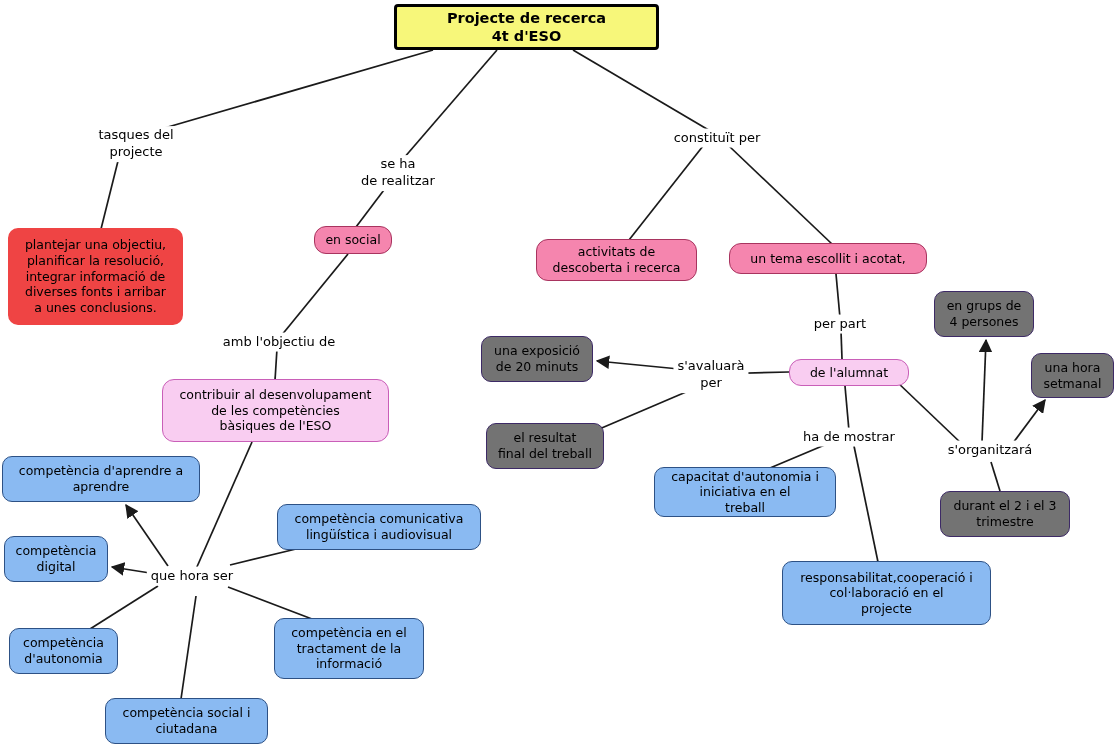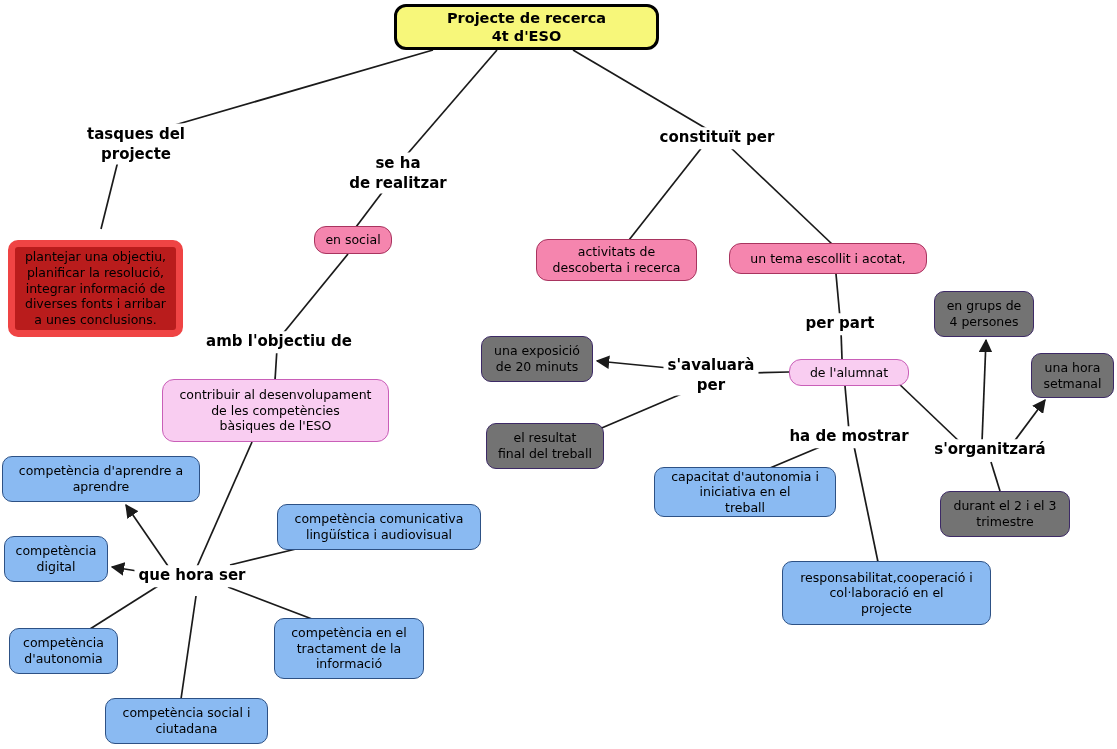--- a/index.html
+++ b/index.html
@@ -10,37 +10,37 @@
     color:#000;
     overflow:hidden;
   }
   svg.edges{position:absolute;left:0;top:0;z-index:0;}
   .edge{stroke:#1a1a1a;stroke-width:1.7;}
   .link-label{
     position:absolute;z-index:1;
     transform:translate(-50%,-50%);
     background:#ffffff;
     padding:1px 4px;
-    font-size:15px;line-height:1.3;
-    text-align:center;white-space:pre-line;font-weight:bold;
+    font-size:13px;line-height:1.3;
+    text-align:center;white-space:pre-line;
   }
   .node{
     position:absolute;z-index:2;
     display:flex;align-items:center;justify-content:center;
     text-align:center;white-space:pre-line;
     font-size:12.5px;line-height:1.25;
     border-radius:10px;
     box-sizing:border-box;
     padding:2px 3px;
   }
   .node.root{
-    background:#f7f77a;border:3px solid #000;border-radius:12px;
+    background:#f7f77a;border:3px solid #000;border-radius:4px;
     font-weight:bold;font-size:14.5px;
   }
-  .node.green{background:#b91c1c;border:7px solid #ef4444;margin-top:12px;}
+  .node.green{background:#ef4444;border:3px solid #ef4444;}
   .node.pink{background:#f585ae;border:1px solid #a8345f;border-radius:12px;}
   .node.lightpink{background:#f9cdf1;border:1px solid #c95fb8;border-radius:12px;}
   .node.purple{background:#737373;border:1px solid #3d2a66;}
   .node.blue{background:#8abaf2;border:1px solid #2d5185;}
 </style>
 </head>
 <body>
 
 <svg class="edges" width="1117" height="749" viewBox="0 0 1117 749">
   <defs>

